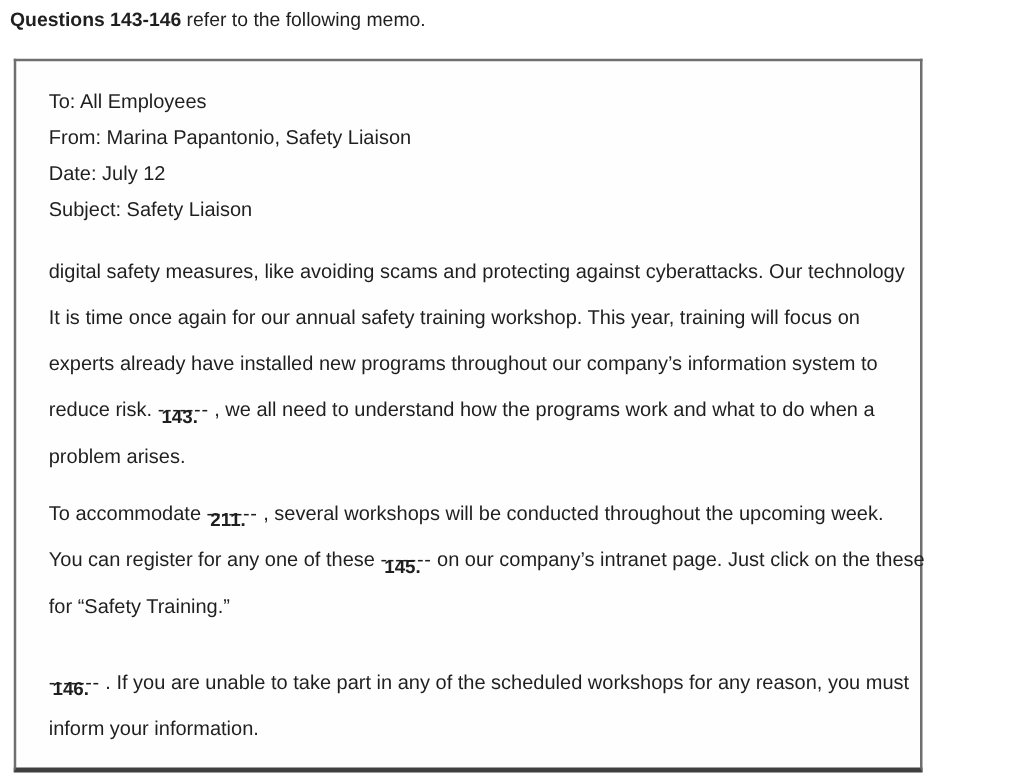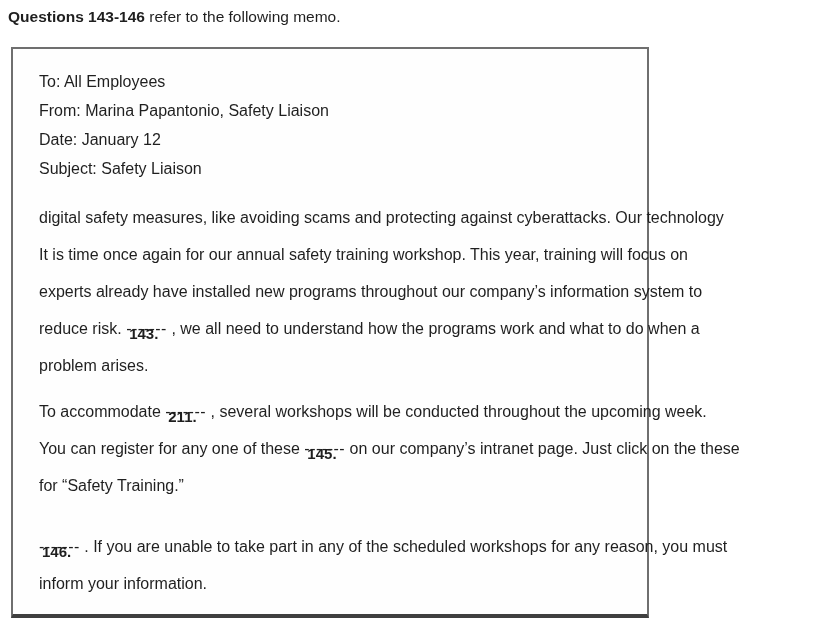--- a/index.html
+++ b/index.html
@@ -13,21 +13,21 @@
   }
   .instructions {
     position: absolute; left: 8px; top: 8px;
     font-size: 15.5px;
     white-space: nowrap;
     text-align: right;
   }
   .instructions b { font-weight: bold; }
   .memo-box {
     position: absolute; left: 11px; top: 47px;
-    width: 638px; height: 571px;
+    width: 727px; height: 571px;
     box-sizing: border-box;
     background: #fefefe;
     border: 2px solid #6f6f6f;
     border-bottom: 4px solid #3f3f3f;
     padding: 18px 24px 0 26px;
   }
   .memo-header { margin-bottom: 16px; }
   .hline {
     line-height: 29px;
     font-size: 16px;
@@ -54,21 +54,21 @@
 <body>
 
 <div class="instructions">
   <b>Questions 143-146</b><span> refer to the following memo.</span>
 </div>
 
 <div class="memo-box">
   <div class="memo-header" id="memo-header">
       <div class="hline">To: All Employees</div>
       <div class="hline">From: Marina Papantonio, Safety Liaison</div>
-      <div class="hline">Date: January 12</div>
+      <div class="hline">Date: July 12</div>
       <div class="hline">Subject: Safety Liaison</div>
     </div>
   <div class="memo-body" id="memo-body">
       <div class="para p1">
         <div class="line"><span>digital safety measures, like avoiding scams and protecting against cyberattacks. Our technology</span></div>
         <div class="line"><span>It is time once again for our annual safety training workshop. This year, training will focus on</span></div>
         <div class="line"><span>experts already have installed new programs throughout our company’s information system to</span></div>
         <div class="line"><span>reduce risk. </span><span class="blank"><span class="dashes">-------</span><span class="qnum">143.</span></span><span> , we all need to understand how the programs work and what to do when a</span></div>
         <div class="line"><span>problem arises.</span></div>
       </div>

